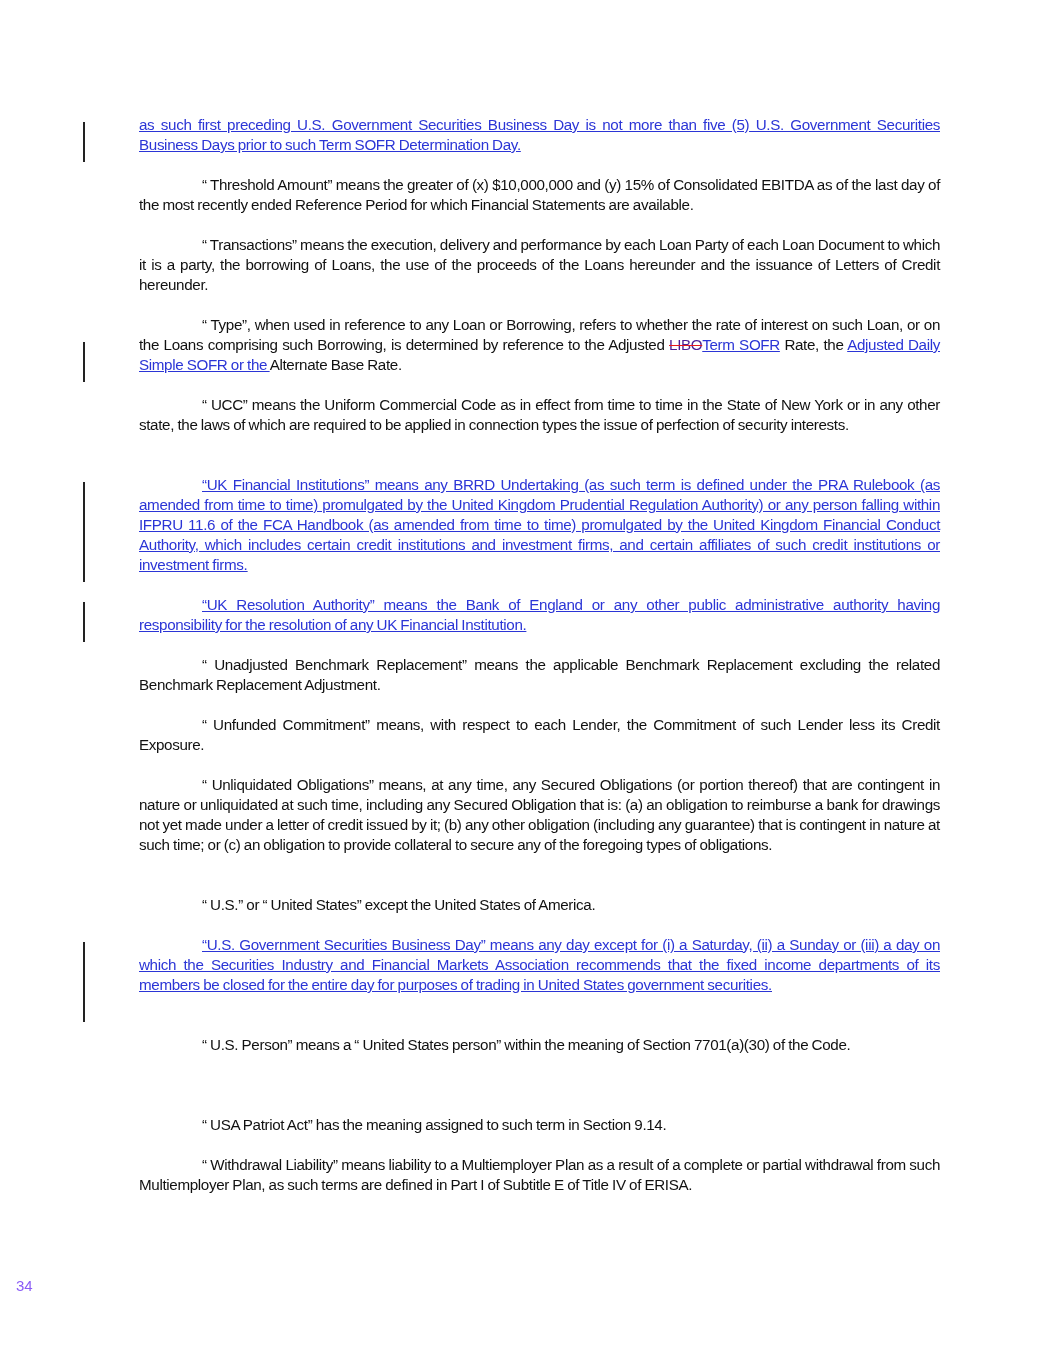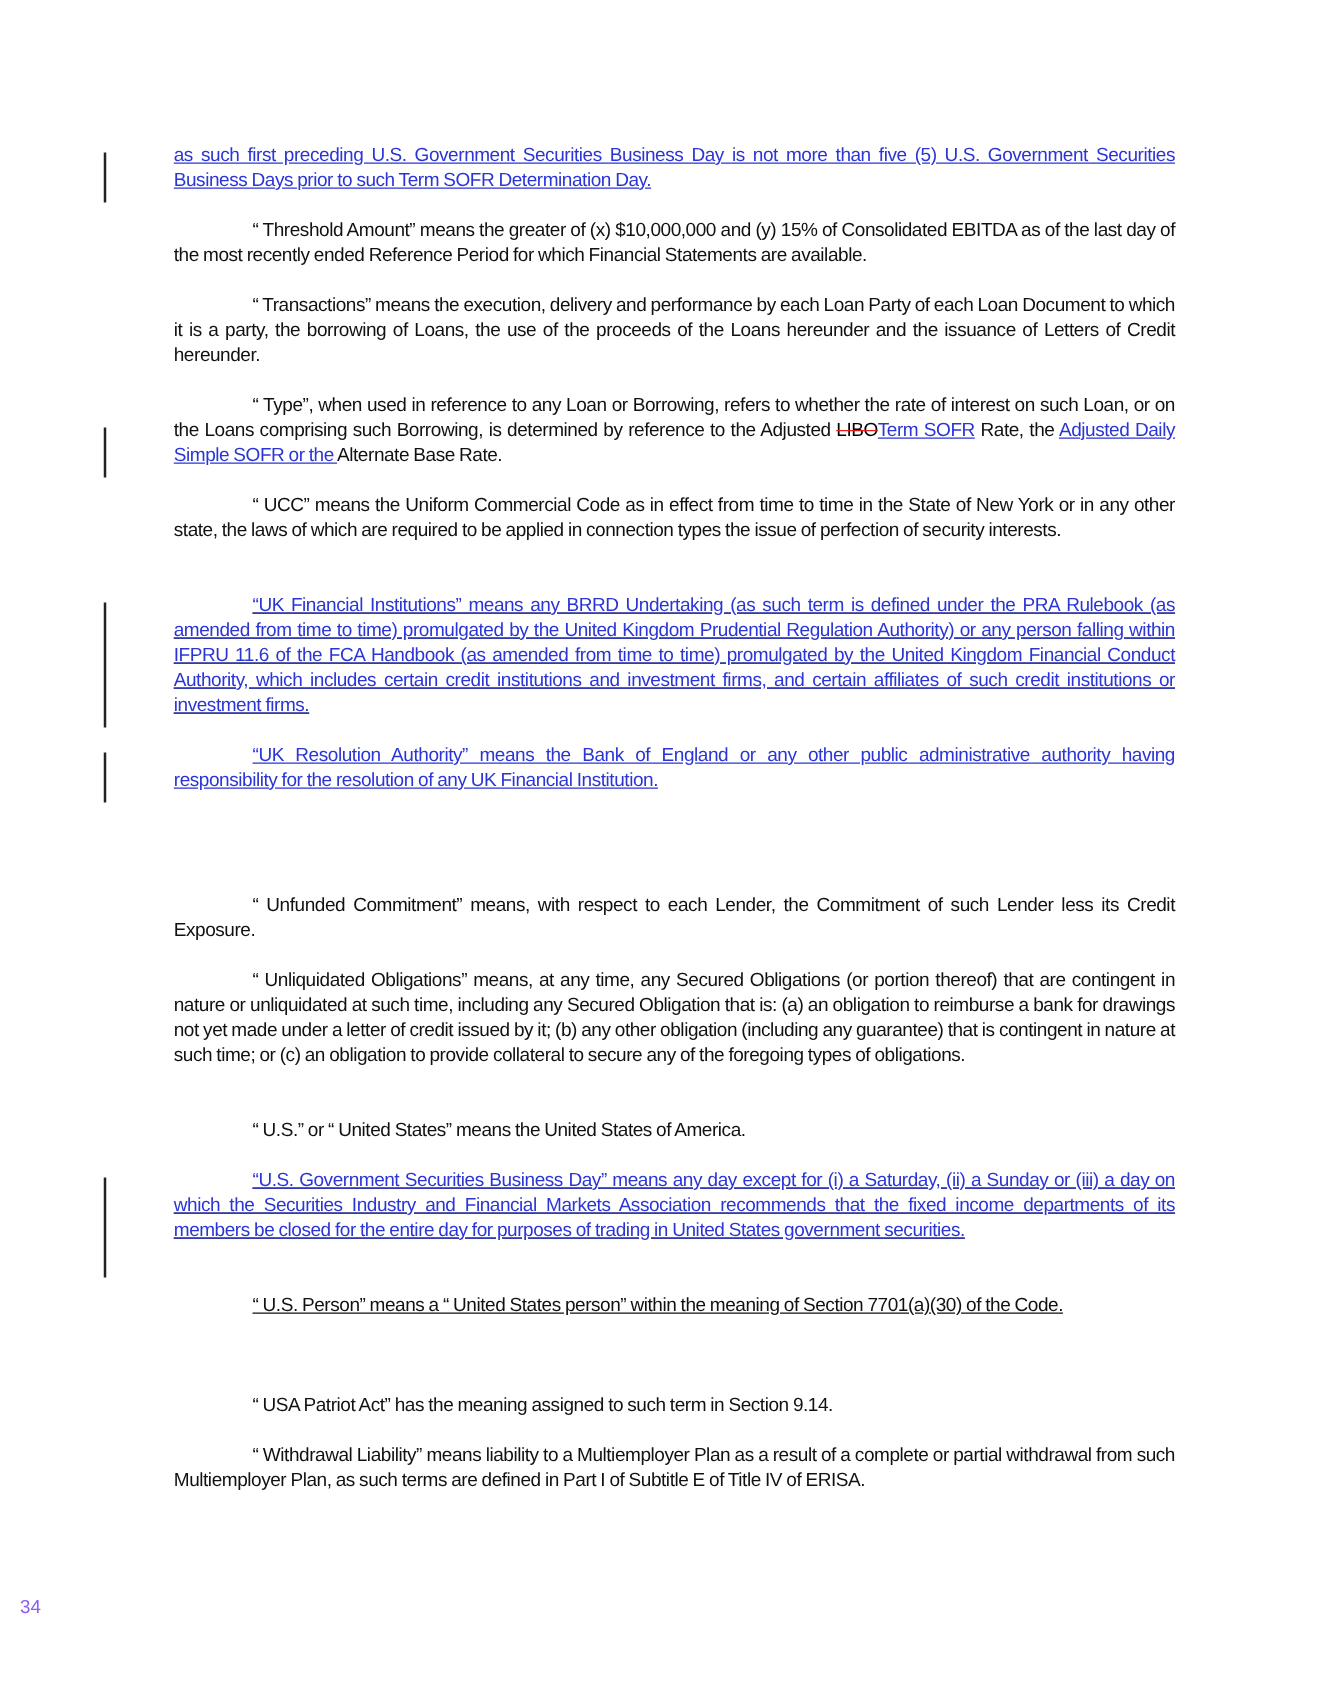--- a/index.html
+++ b/index.html
@@ -32,21 +32,21 @@
       letter-spacing: -0.35px;
       word-spacing: -0.5px;
     }
     .indent { text-indent: 63px; }
     .ins {
       color: #2b35d6;
       text-decoration: underline;
       text-decoration-color: #2b35d6;
     }
     .del {
-      color: #000000;
+      color: #4c1d95;
       text-decoration: line-through;
       text-decoration-color: #e8191a;
       margin-top: 20px;
     }
     .ref { text-decoration: underline; }
     .change-bar {
       position: absolute;
       left: 67px;
       width: 2px;
       background: #222222;
@@ -86,32 +86,33 @@
   <p class="para indent" style="top:395px;margin:0;">“ UCC” means the Uniform Commercial Code as in effect from time to time in the State of New York or in any other state, the laws of which are required to be applied in connection types the issue of perfection of security interests.</p>
 
   <p class="para indent" style="top:475px;margin:0;text-decoration:underline;">
     <span class="ins">“UK Financial Institutions” means any BRRD Undertaking (as such term is defined under the PRA Rulebook (as amended from time to time) promulgated by the United Kingdom Prudential Regulation Authority) or any person falling within IFPRU 11.6 of the FCA Handbook (as amended from time to time) promulgated by the United Kingdom Financial Conduct Authority, which includes certain credit institutions and investment firms, and certain affiliates of such credit institutions or investment firms.</span>
   </p>
 
   <p class="para indent" style="top:595px;margin:0;">
     <span class="ins">“UK Resolution Authority” means the Bank of England or any other public administrative authority having responsibility for the resolution of any UK Financial Institution.</span>
   </p>
 
+  <p class="para indent" style="top:655px;margin:0;">“ Unadjusted Benchmark Replacement” means the applicable Benchmark Replacement excluding the related Benchmark Replacement Adjustment.</p>
 
   <p class="para indent" style="top:715px;margin:0;">“ Unfunded Commitment” means, with respect to each Lender, the Commitment of such Lender less its Credit Exposure.</p>
 
   <p class="para indent" style="top:775px;margin:0;">“ Unliquidated Obligations” means, at any time, any Secured Obligations (or portion thereof) that are contingent in nature or unliquidated at such time, including any Secured Obligation that is:  (a) an obligation to reimburse a bank for drawings not yet made under a letter of credit issued by it; (b) any other obligation (including any guarantee) that is contingent in nature at such time; or (c) an obligation to provide collateral to secure any of the foregoing types of obligations.</p>
 
-  <p class="para indent" style="top:895px;margin:0;">“ U.S.” or “ United States” means the United States of America.</p>
+  <p class="para indent" style="top:895px;margin:0;">“ U.S.” or “ United States” except the United States of America.</p>
 
   <p class="para indent" style="top:935px;margin:0;text-decoration:underline;">
     <span class="ins">“U.S. Government Securities Business Day” means any day except for (i) a Saturday, (ii) a Sunday or (iii) a day on which the Securities Industry and Financial Markets Association recommends that the fixed income departments of its members be closed for the entire day for purposes of trading in United States government securities.</span>
   </p>
 
-  <p class="para indent" style="top:1035px;margin:0;text-decoration:underline;">“ U.S. Person” means a “ United States person” within the meaning of Section 7701(a)(30) of the Code.</p>
+  <p class="para indent" style="top:1035px;margin:0;">“ U.S. Person” means a “ United States person” within the meaning of Section 7701(a)(30) of the Code.</p>
 
 
   <p class="para indent" style="top:1115px;margin:0;">“ USA Patriot Act” has the meaning assigned to such term in Section 9.14.</p>
 
   <p class="para indent" style="top:1155px;margin:0;">“ Withdrawal Liability” means liability to a Multiemployer Plan as a result of a complete or partial withdrawal from such Multiemployer Plan, as such terms are defined in Part I of Subtitle E of Title IV of ERISA.</p>
 
   <div class="page-number">34</div>
 </div>
 
 </body></html>

